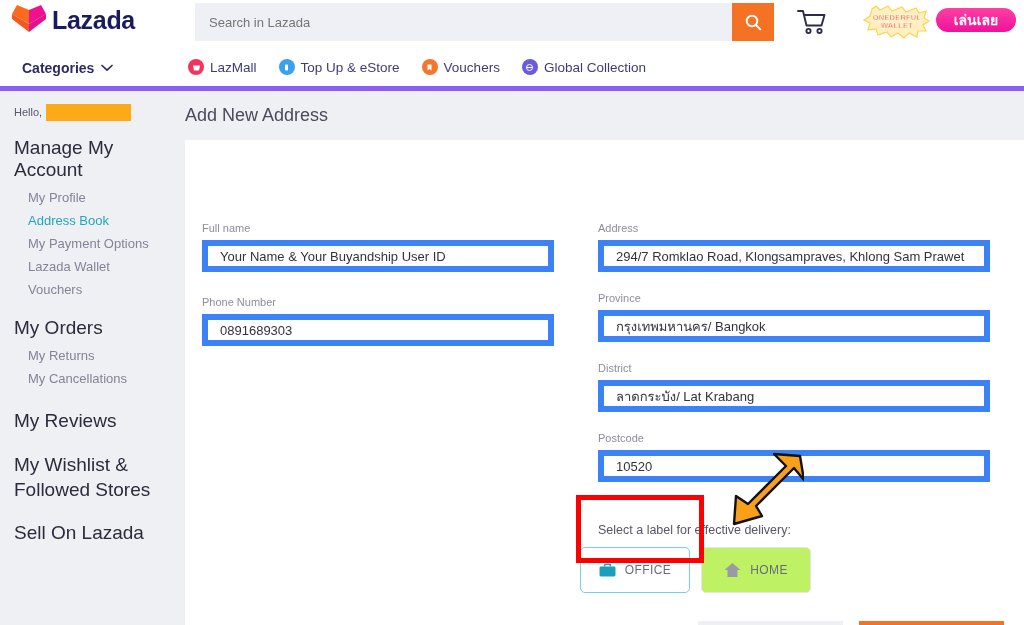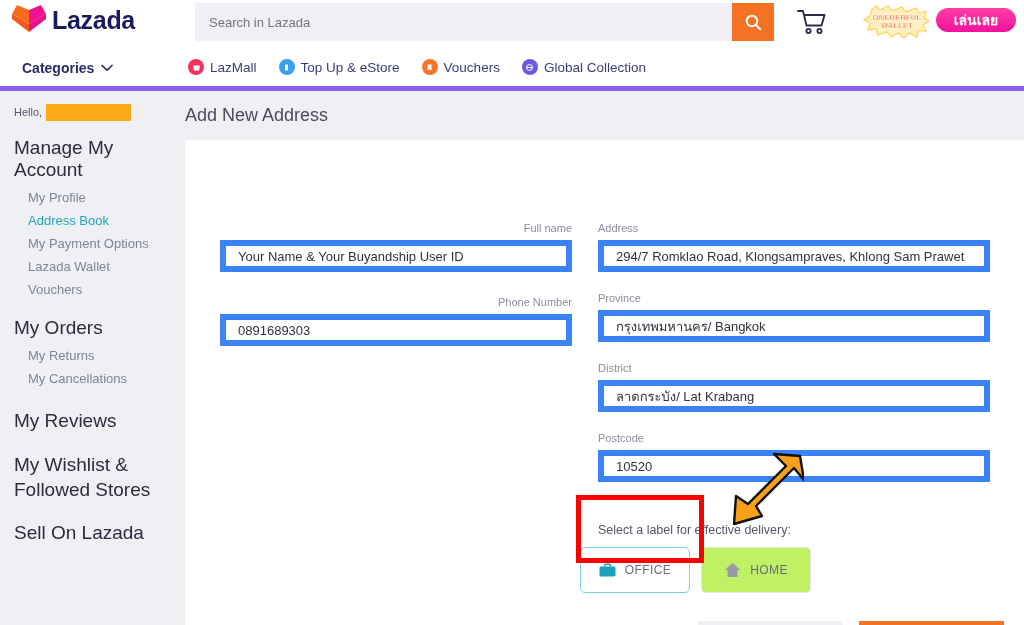--- a/index.html
+++ b/index.html
@@ -130,21 +130,21 @@
   .field-label {
     font-size: 11px; color: #8d8d9e; margin-bottom: 6px;
   }
   .field-box {
     border: 6px solid #3b82f6; background: #ffffff;
     height: 32px; display: flex; align-items: center;
     padding: 0 12px; font-size: 13px; color: #32323f;
     cursor: text;
   }
 
-  .col-left { position: absolute; left: 35px; top: 82px; width: 352px; text-align: right; }
+  .col-left { position: absolute; left: 17px; top: 82px; width: 352px; }
   .col-right { position: absolute; left: 413px; top: 82px; width: 392px; }
   .fgroup { margin-bottom: 24px; }
   .fgroup.tight { margin-bottom: 20px; }
 
   .label-hint {
     position: absolute; left: 413px; top: 383px;
     font-size: 12.5px; color: #55556a;
   }
   .label-choices {
     position: absolute; left: 395px; top: 407px;

